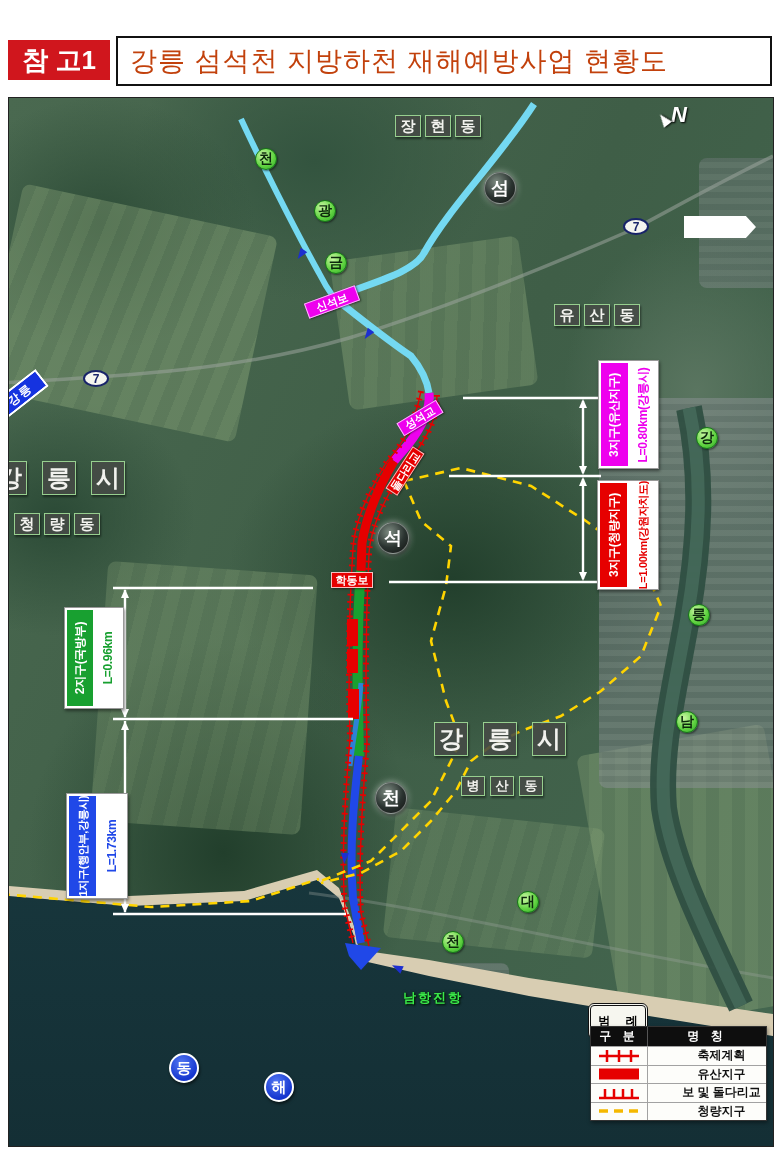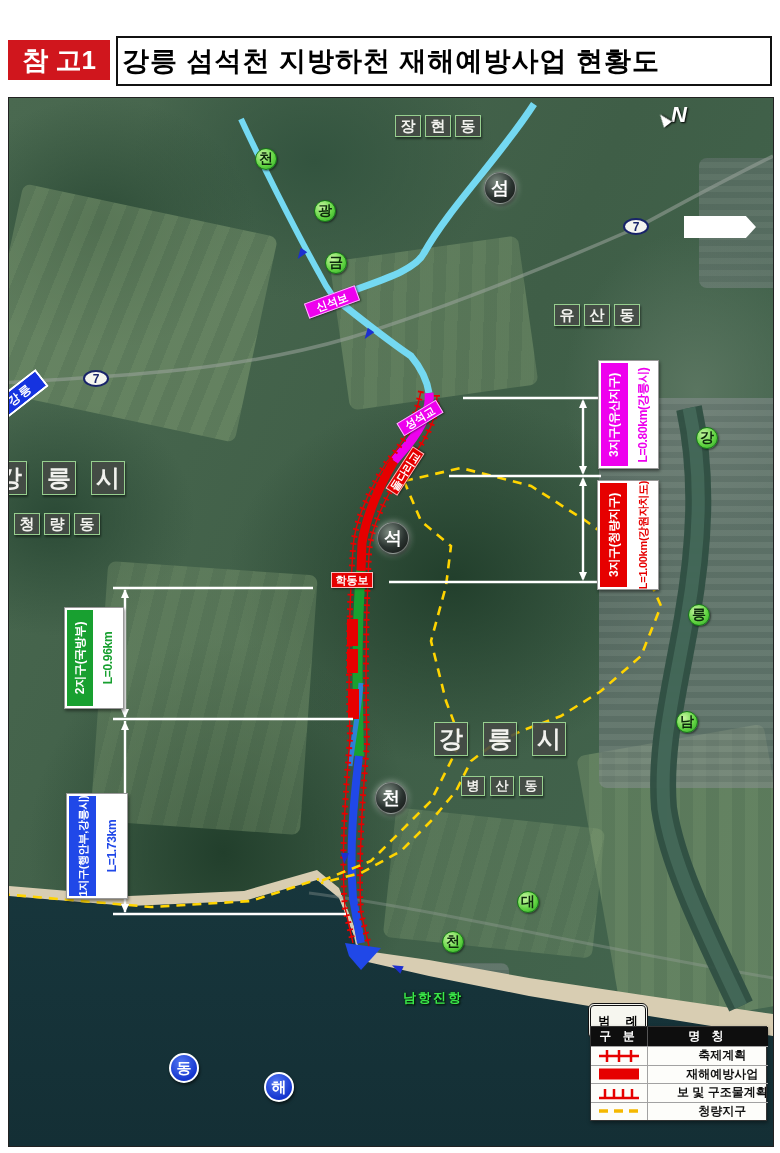--- a/index.html
+++ b/index.html
@@ -4,21 +4,21 @@
 <style>
   html,body{margin:0;padding:0;background:#ffffff;}
   body{width:780px;height:1153px;position:relative;overflow:hidden;
        font-family:"Liberation Sans","DejaVu Sans",sans-serif;}
 
   
   .ref-box{position:absolute;left:8px;top:40px;width:102px;height:40px;background:#d0161d;
            color:#fff;font-weight:bold;font-size:26px;display:flex;align-items:center;justify-content:center;}
   .title-box{position:absolute;left:116px;top:36px;width:652px;height:46px;border:2.5px solid #111;
              background:#fff;display:flex;align-items:center;}
-  .title-box span{font-weight:bold;font-size:27px;color:#000000;padding-left:4px;letter-spacing:1px;white-space:nowrap;}
+  .title-box span{font-weight:normal;font-size:27px;color:#c2410c;padding-left:12px;letter-spacing:1px;white-space:nowrap;}
 
   
   .map{position:absolute;left:8px;top:97px;width:764px;height:1048px;overflow:hidden;
        border:1.5px solid #222;background-color:#41604a;
        background-image:
         radial-gradient(220px 180px at 12% 12%, #2e4d38 0%, rgba(46,77,56,0) 70%),
         radial-gradient(260px 200px at 40% 6%, #33543f 0%, rgba(51,84,63,0) 70%),
         radial-gradient(340px 280px at 58% 46%, #223f2c 0%, rgba(34,63,44,0) 66%),
         radial-gradient(300px 330px at 28% 72%, #223f2c 0%, rgba(34,63,44,0) 65%),
         radial-gradient(200px 170px at 6% 40%, #2b4a36 0%, rgba(43,74,54,0) 70%),
@@ -310,32 +310,32 @@
           <line x1="34" y1="1" x2="34" y2="13" stroke="#e60000" stroke-width="2.5"></line>
         </svg>
     </div>
     <div class="ln">축제계획</div>
 
     <div class="ls">
       <svg width="44" height="14">
           <rect x="2" y="1.5" width="40" height="11" fill="#e60000"></rect>
         </svg>
     </div>
-    <div class="ln">재해예방사업</div>
+    <div class="ln">유산지구</div>
 
     <div class="ls">
       <svg width="44" height="14">
           <line x1="2" y1="12" x2="42" y2="12" stroke="#e60000" stroke-width="2.5"></line>
           <line x1="8" y1="3" x2="8" y2="12" stroke="#e60000" stroke-width="2.5"></line>
           <line x1="17" y1="3" x2="17" y2="12" stroke="#e60000" stroke-width="2.5"></line>
           <line x1="26" y1="3" x2="26" y2="12" stroke="#e60000" stroke-width="2.5"></line>
           <line x1="35" y1="3" x2="35" y2="12" stroke="#e60000" stroke-width="2.5"></line>
         </svg>
     </div>
-    <div class="ln">보 및 구조물계획</div>
+    <div class="ln">보 및 돌다리교</div>
 
     <div class="ls">
       <svg width="44" height="14">
           <line x1="2" y1="7" x2="42" y2="7" stroke="#f5b800" stroke-width="3.5" stroke-dasharray="9 6"></line>
         </svg>
     </div>
     <div class="ln">청량지구</div>
   </div>
 
 </div>

